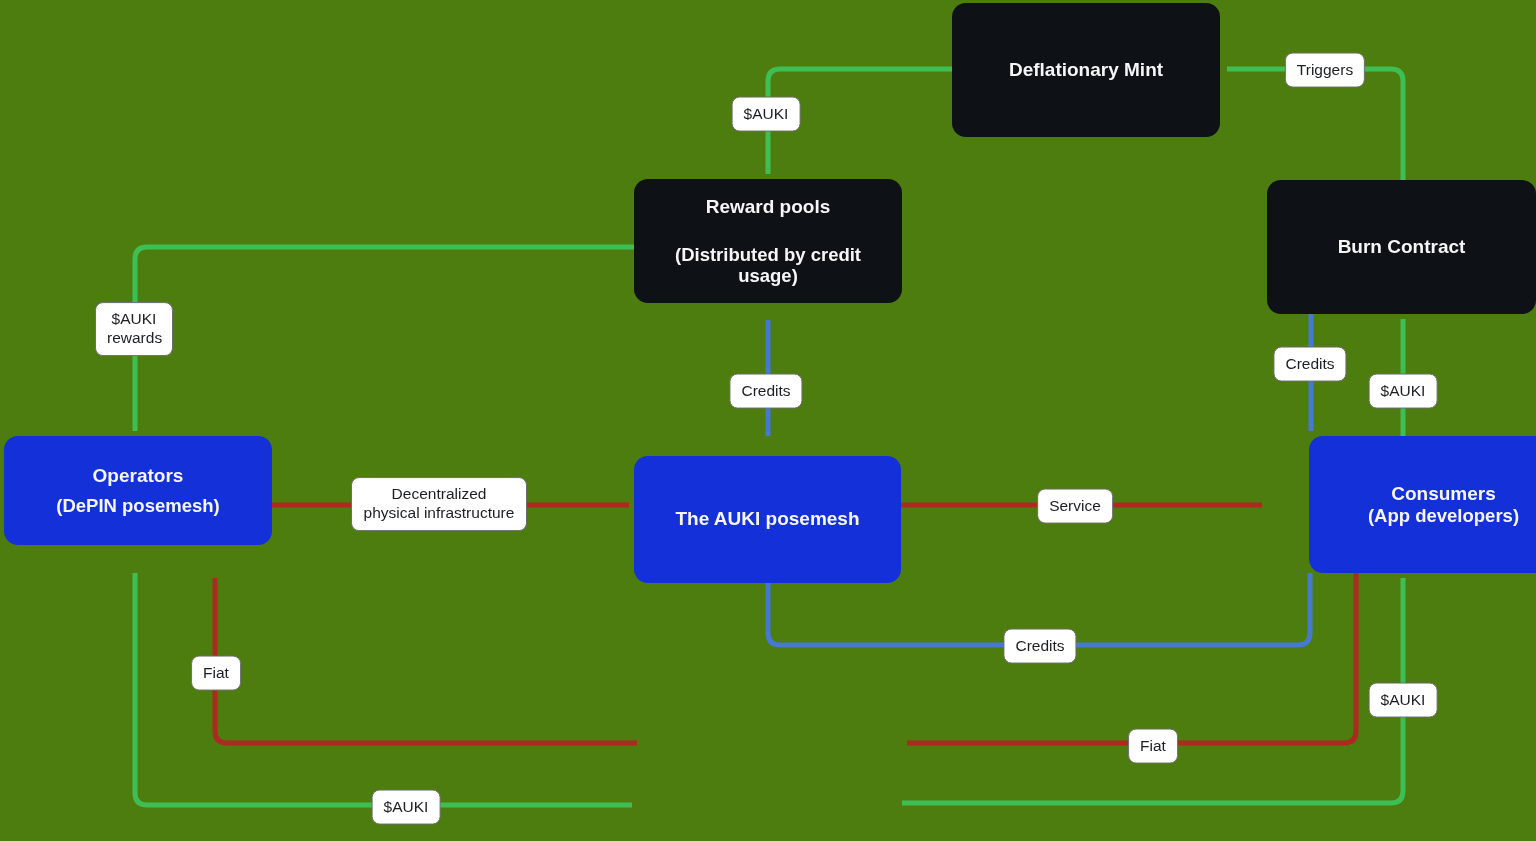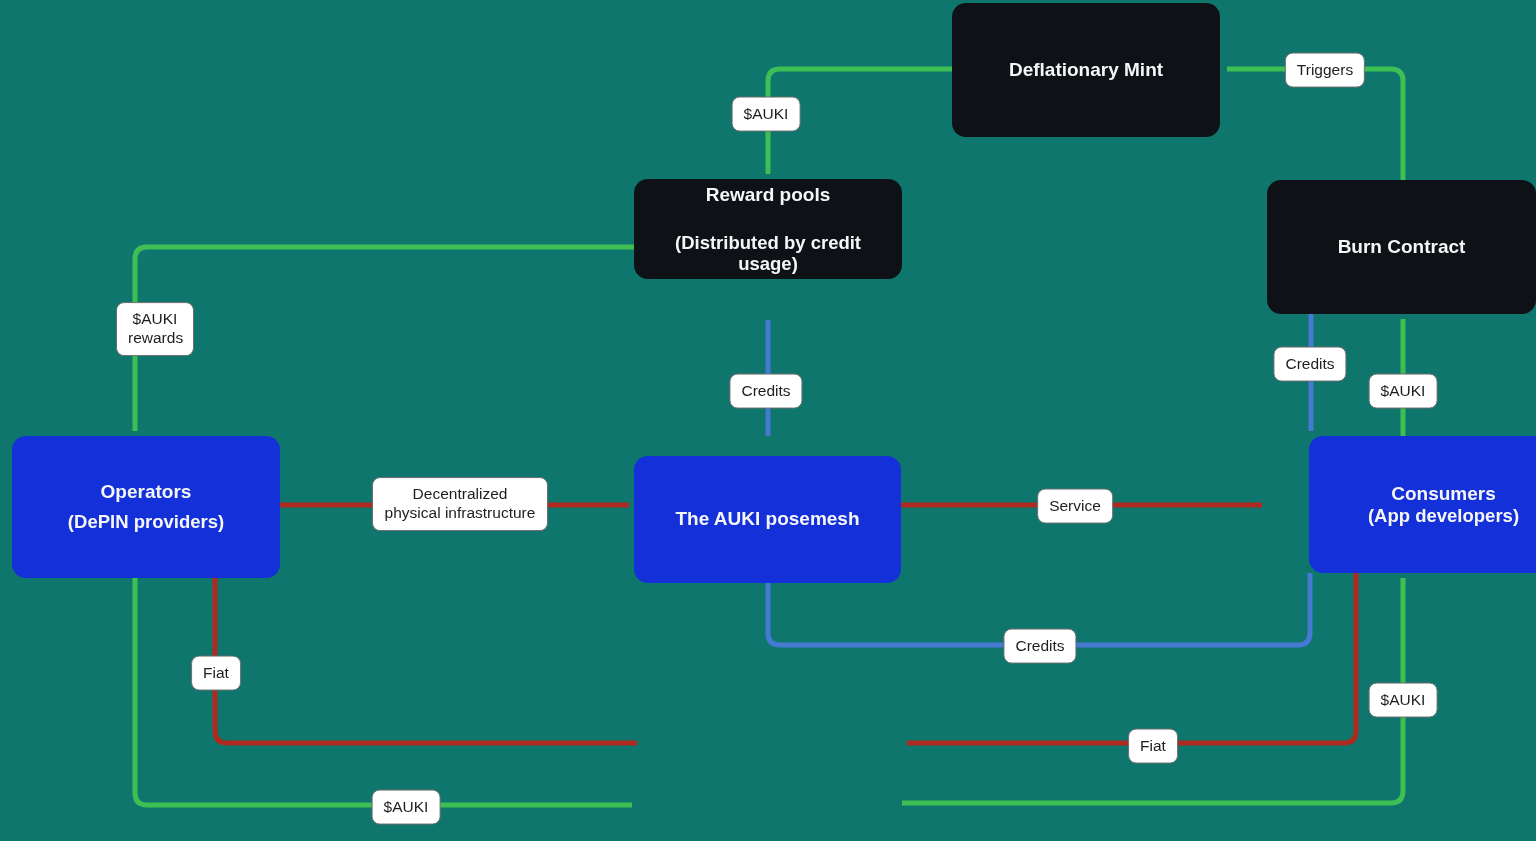--- a/index.html
+++ b/index.html
@@ -12,21 +12,21 @@
     --label-bg:#ffffff;
     --label-text:#1c1e21;
     --text-light:#f5f6f7;
   }
   *{margin:0;padding:0;box-sizing:border-box;}
   html,body{background:#ffffff;}
   body{font-family:"Liberation Sans", sans-serif;}
   .canvas{
     position:relative;
     width:1536px;height:841px;
-    background:#0f766e;
+    background:#4d7c0f;
     overflow:hidden;
   }
   .edges{position:absolute;left:0;top:0;width:1536px;height:841px;}
   .edges path{fill:none;stroke-width:5;}
   .edges path.g{stroke:var(--edge-green);}
   .edges path.b{stroke:var(--edge-blue);}
   .edges path.r{stroke:var(--edge-red);}
   .node{
     position:absolute;
     border-radius:14px;
@@ -34,40 +34,40 @@
     text-align:center;
     color:var(--text-light);
     padding:10px 22px;
     line-height:1.16;
   }
   .node .t{font-size:19px;font-weight:700;}
   .node .s{font-size:18.5px;font-weight:700;}
   .node.dark{background:var(--node-dark);}
   .node.blue{background:var(--node-blue);}
   #n-mint      {left:952px; top:3px;   width:268px; height:134px;}
-  #n-rewards   {left:634px; top:179px; width:268px; height:100px;gap:26px;}
+  #n-rewards   {left:634px; top:179px; width:268px; height:124px;gap:26px;}
   #n-burn      {left:1267px;top:180px; width:269px; height:134px;}
-  #n-operators {left:12px;   top:436px; width:268px; height:142px;gap:8px;}
+  #n-operators {left:4px;   top:436px; width:268px; height:109px;gap:8px;}
   #n-posemesh  {left:634px; top:456px; width:267px; height:127px;}
   #n-consumers {left:1267px;top:436px; width:269px; height:137px;margin-left:42px;}
   #n-exchange  {left:637px; top:704px; width:265px; height:134px;}
   .elabel{
     position:absolute;
     transform:translate(-50%,-50%);
     background:var(--label-bg);
     border:1.5px solid var(--label-border);
     border-radius:8px;
     color:var(--label-text);
     font-size:15.5px;
     line-height:1.22;
     padding:7px 11px;
     text-align:center;
     white-space:nowrap;
   }
-  .elabel.wrap{white-space:normal;margin-left:21px;}
+  .elabel.wrap{white-space:normal;}
 </style>
 </head>
 <body>
 
 <div class="canvas">
 
   <svg class="edges" viewBox="0 0 1536 841" xmlns="http://www.w3.org/2000/svg">
     <defs>
       <marker id="ag" markerUnits="userSpaceOnUse" markerWidth="26" markerHeight="24" refX="22" refY="10.5" orient="auto">
         <path d="M1,1 L23,10.5 L1,20 Z" fill="#3ebf54"></path>
@@ -105,21 +105,21 @@
     <div class="t">Reward pools</div>
     <div class="s">(Distributed by credit usage)</div>
   </div>
 
   <div class="node dark" id="n-burn">
     <div class="t">Burn Contract</div>
   </div>
 
   <div class="node blue" id="n-operators">
     <div class="t">Operators</div>
-    <div class="s">(DePIN providers)</div>
+    <div class="s">(DePIN posemesh)</div>
   </div>
 
   <div class="node blue" id="n-posemesh">
     <div class="t">The AUKI posemesh</div>
   </div>
 
   <div class="node blue" id="n-consumers">
     <div class="t">Consumers</div>
     <div class="s">(App developers)</div>
   </div>

